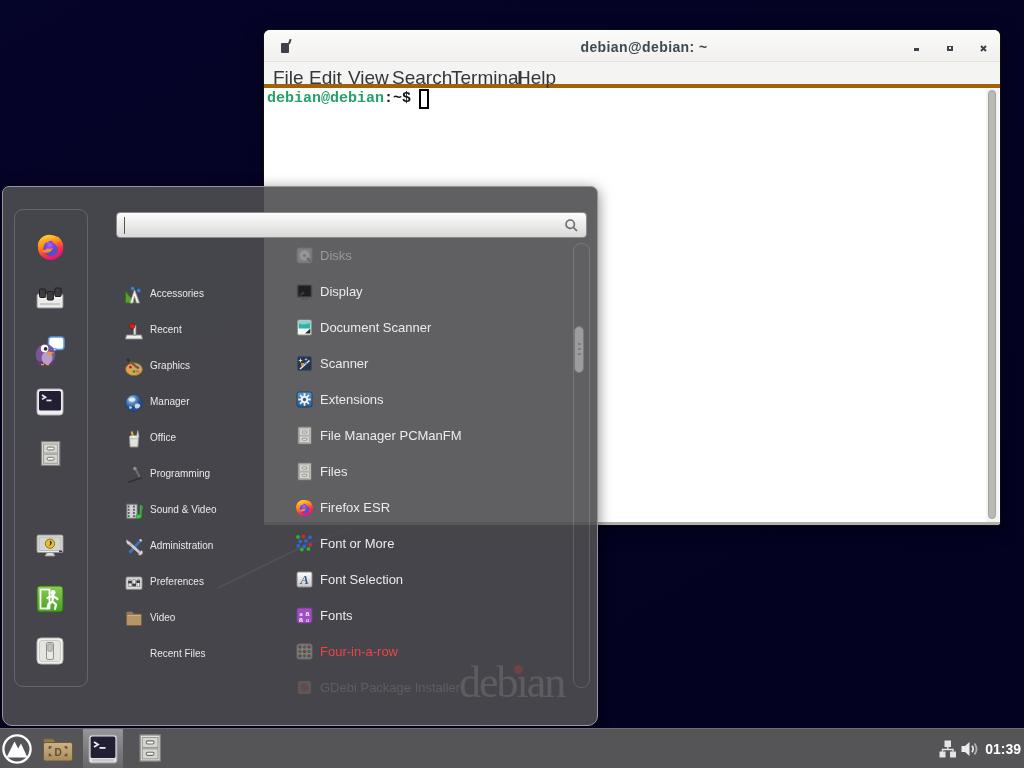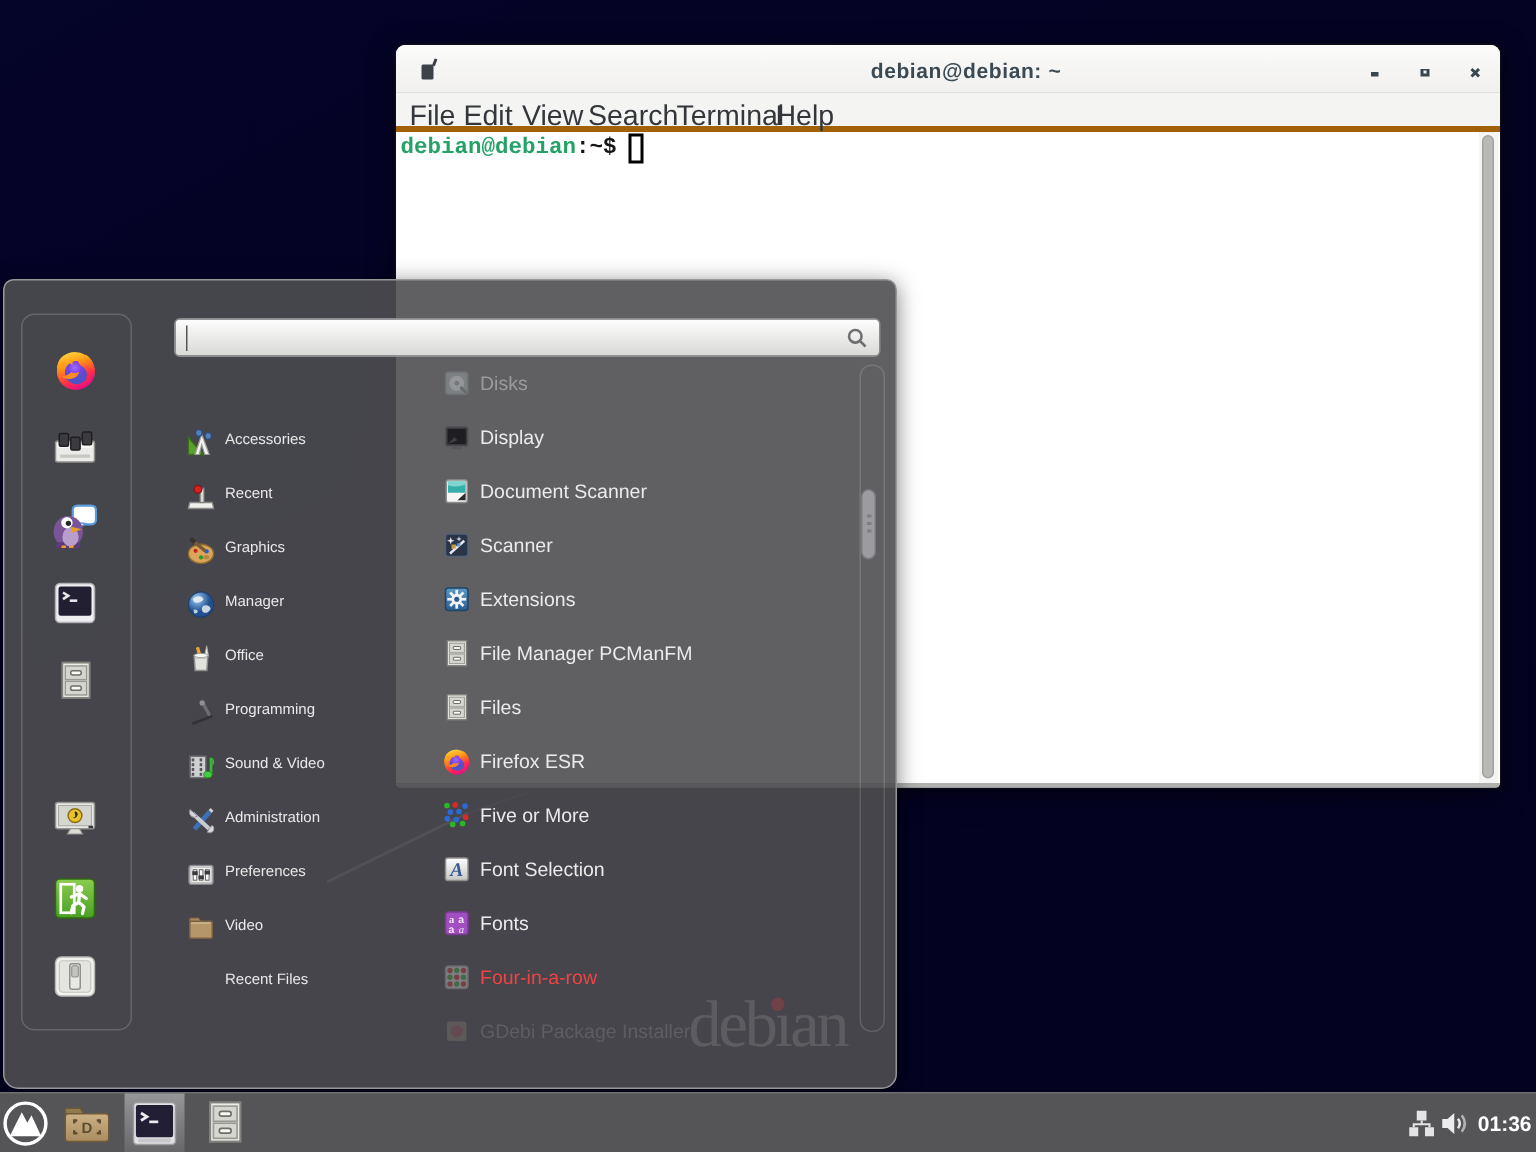--- a/index.html
+++ b/index.html
@@ -449,21 +449,21 @@
             <circle cx="8.5" cy="2.6" r="1.9" fill="#d42a2a"></circle>
             <circle cx="15" cy="3.4" r="1.9" fill="#2a6ad4"></circle>
             <circle cx="5.2" cy="7.4" r="1.9" fill="#2a6ad4"></circle>
             <circle cx="11" cy="7" r="1.9" fill="#2a6ad4"></circle>
             <circle cx="3.2" cy="11.8" r="1.9" fill="#2a6ad4"></circle>
             <circle cx="9.2" cy="12.4" r="1.9" fill="#2a6ad4"></circle>
             <circle cx="15.4" cy="10.8" r="1.9" fill="#d42a2a"></circle>
             <circle cx="13.4" cy="15" r="1.9" fill="#2ab52a"></circle>
             <circle cx="6.8" cy="15.6" r="1.9" fill="#2ab52a"></circle>
           </svg></span>
-        <span class="txt">Five or More</span>
+        <span class="txt">Font or More</span>
       </div>
 <div class="app" style="top:383px">
         <span class="ic"><svg width="19" height="19" viewBox="0 0 19 19" style="">
             <defs>
               <linearGradient id="fs5" x1="0" y1="0" x2="0" y2="1">
                 <stop offset="0%" stop-color="#ffffff"></stop>
                 <stop offset="100%" stop-color="#c6c6c4"></stop>
               </linearGradient>
             </defs>
             <rect x="2" y="2" width="15" height="15" rx="1.5" fill="url(#fs5)" stroke="#8e8e8c"></rect>
@@ -559,14 +559,14 @@
       <rect x="0.5" y="11.5" width="6" height="6"></rect>
       <rect x="11" y="11.5" width="6" height="6"></rect>
     </g>
     <path d="M8.8 7 L8.8 9.5 M3.5 11.5 L3.5 9.5 L14 9.5 L14 11.5" stroke="#e4e4e6" stroke-width="1.4" fill="none"></path>
   </svg>
   <svg style="position:absolute;left:960px;top:10px" width="20" height="20" viewBox="0 0 20 20">
     <path d="M1.5 7 L5 7 L9.5 3 L9.5 17 L5 13 L1.5 13 Z" fill="#ececee"></path>
     <path d="M12 6.8 Q14.3 10 12 13.2" stroke="#ececee" stroke-width="1.7" fill="none"></path>
     <path d="M14.5 4.5 Q18.6 10 14.5 15.5" stroke="#b2b2b6" stroke-width="1.7" fill="none"></path>
   </svg>
-  <div id="clock">01:36</div>
+  <div id="clock">01:39</div>
 </div>
 
 </body></html>

